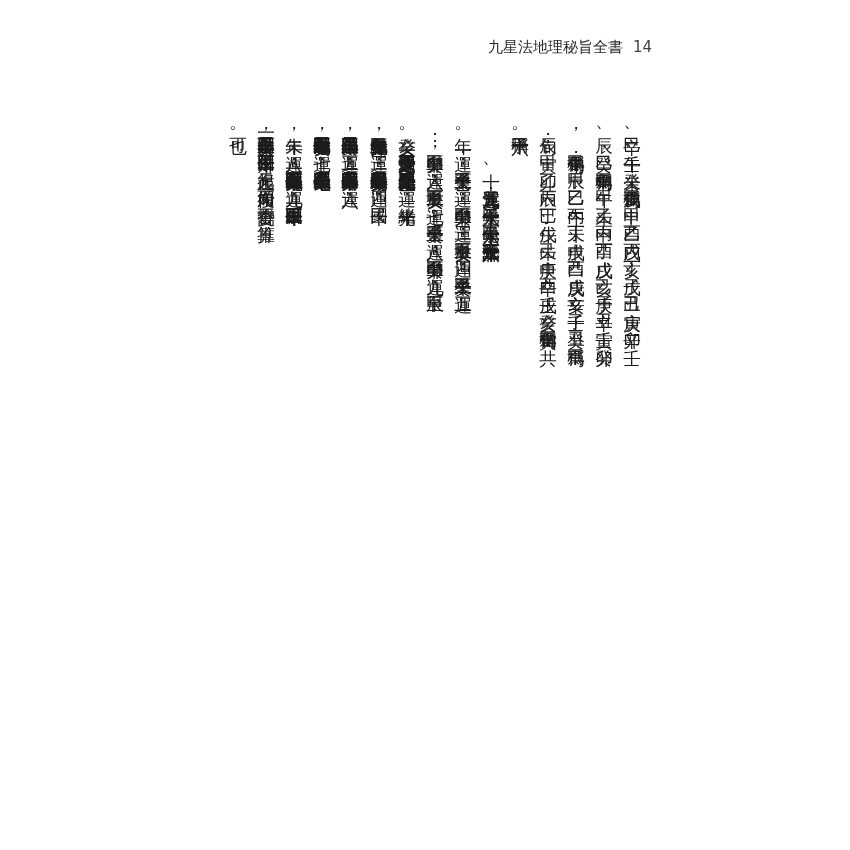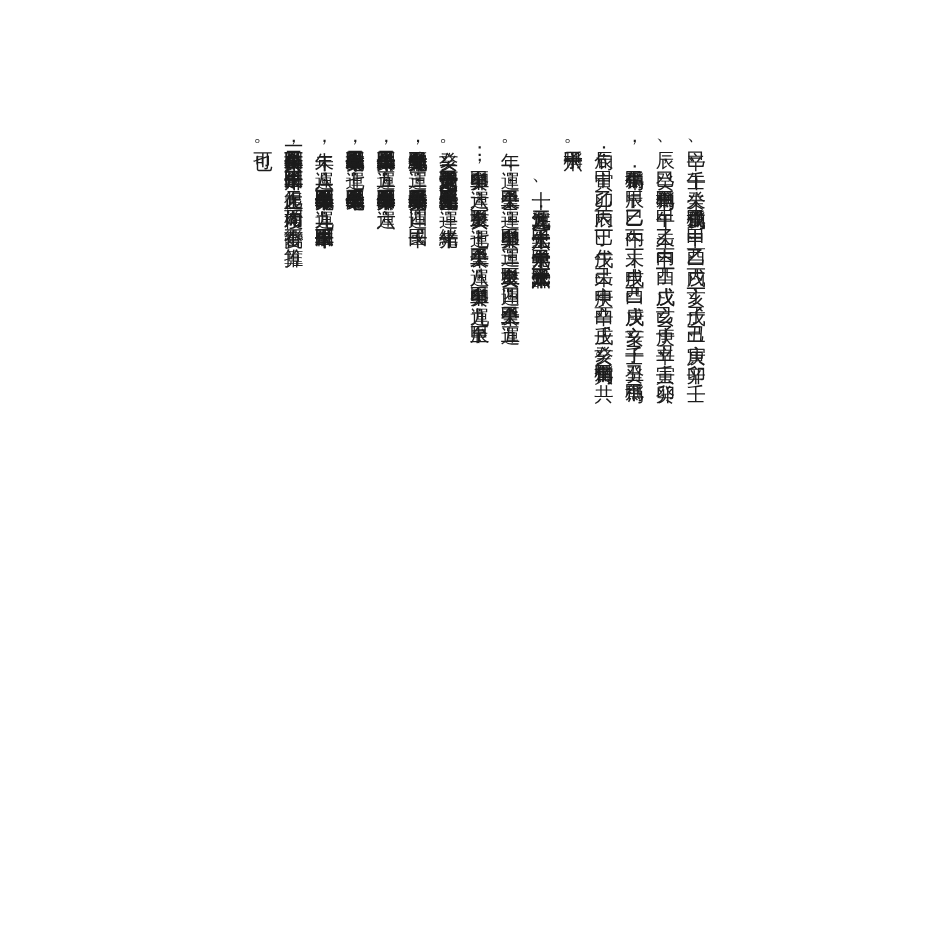--- a/index.html
+++ b/index.html
@@ -50,20 +50,24 @@
       letter-spacing: 0px;
       white-space: nowrap;
       color: #1c1c1c;
     }
     .col.indent { top: 160px; }
   </style>
 </head>
 <body>
 
 <div class="page">
+  <div class="running-head">
+    <span class="book-title">九星法地理秘旨全書</span>
+    <span class="page-number">14</span>
+  </div>
 
   <div class="columns">
     <div class="col" style="left:620px">辛巳、壬午、癸未，稱爲甲戌旬；甲申、乙酉、丙戌、丁亥、戊子、己丑、庚寅、辛卯、壬</div>
     <div class="col" style="left:592px">辰、癸巳，稱爲甲申旬；甲午、乙未、丙申、丁酉、戊戌、己亥、庚子、辛丑、壬寅、癸卯</div>
     <div class="col" style="left:564px">，稱爲甲午旬；甲辰、乙巳、丙午、丁未、戊申、己酉、庚戌、辛亥、壬子、癸丑，稱爲甲</div>
     <div class="col" style="left:536px">辰旬；甲寅、乙卯、丙辰、丁巳、戊午、己未、庚申、辛酉、壬戌、癸亥，稱爲甲寅旬。共</div>
     <div class="col" style="left:508px">稱六十甲子。</div>
     <div class="col indent" style="left:479px">十、三元九運算法：上元甲子六十年，中元甲子六十年，下元甲子六十年計三元一八〇</div>
     <div class="col" style="left:451px">年。一運：甲子至癸未，二運：甲申至癸卯，三運：甲辰至癸亥，四運：甲子至癸未，五運</div>
     <div class="col" style="left:423px">：甲申至癸卯，六運：甲辰至癸亥，七運：甲子至癸未，八運：甲申至癸卯，九運：甲辰至</div>

